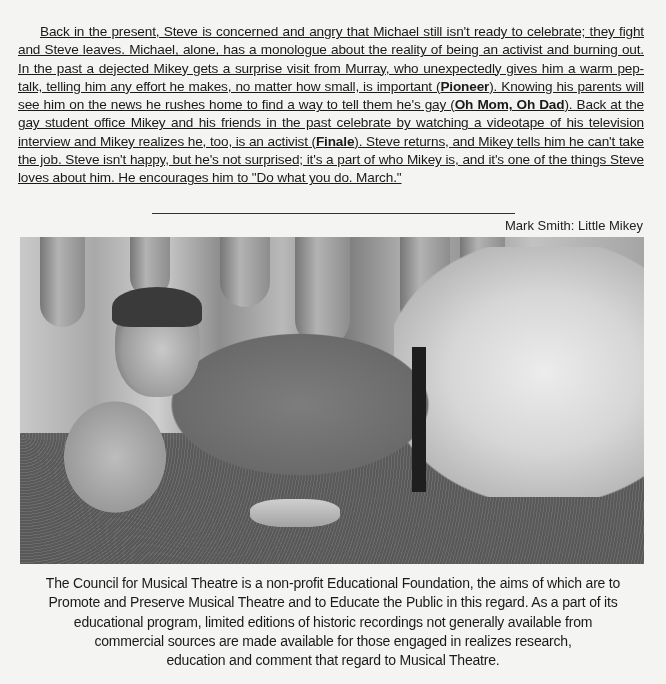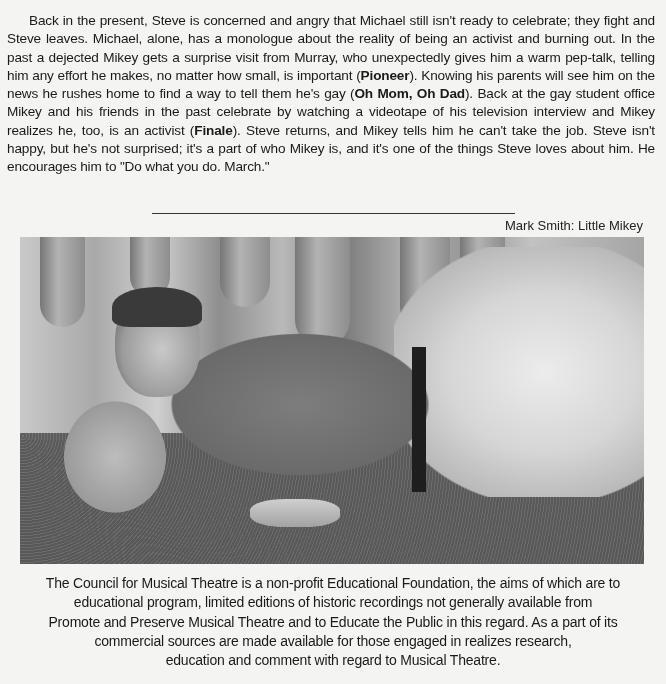--- a/index.html
+++ b/index.html
@@ -8,21 +8,21 @@
     background: #f4f4f2;
     font-family: "Liberation Sans", sans-serif;
     color: #1a1a1a;
     position: relative;
   }
   .synopsis {
     position: absolute; left: 6px; top: 11px; width: 650px;
     font-size: 13.6px; line-height: 18.3px;
     text-align: justify; letter-spacing: -0.15px;
   }
-  .synopsis p { margin: 1px; text-indent: 22px; }
+  .synopsis p { margin: 12px; text-indent: 22px; text-decoration: underline; }
   .synopsis b { font-weight: bold; }
   .rule {
     position: absolute; left: 152px; top: 213px; width: 363px; height: 1px;
     background: #333;
   }
   .credit {
     position: absolute; right: 23px; top: 218px;
     font-size: 13px; color: #222;
   }
   .photo {
@@ -79,17 +79,17 @@
   <div class="shirt"></div>
   <div class="arm"></div>
   <div class="head"></div>
   <div class="hair"></div>
   <div class="belt"></div>
   <div class="hand"></div>
 </div>
 
 <div class="footer">
   <div>The Council for Musical Theatre is a non-profit Educational Foundation, the aims of which are to</div>
+  <div>Promote and Preserve Musical Theatre and to Educate the Public in this regard.  As a part of its</div>
   <div>educational program, limited editions of historic recordings not generally available from</div>
-  <div>Promote and Preserve Musical Theatre and to Educate the Public in this regard.  As a part of its</div>
   <div>commercial sources are made available for those engaged in realizes research,</div>
-  <div>education and comment with regard to Musical Theatre.</div>
+  <div>education and comment that regard to Musical Theatre.</div>
 </div>
 
 </body></html>

